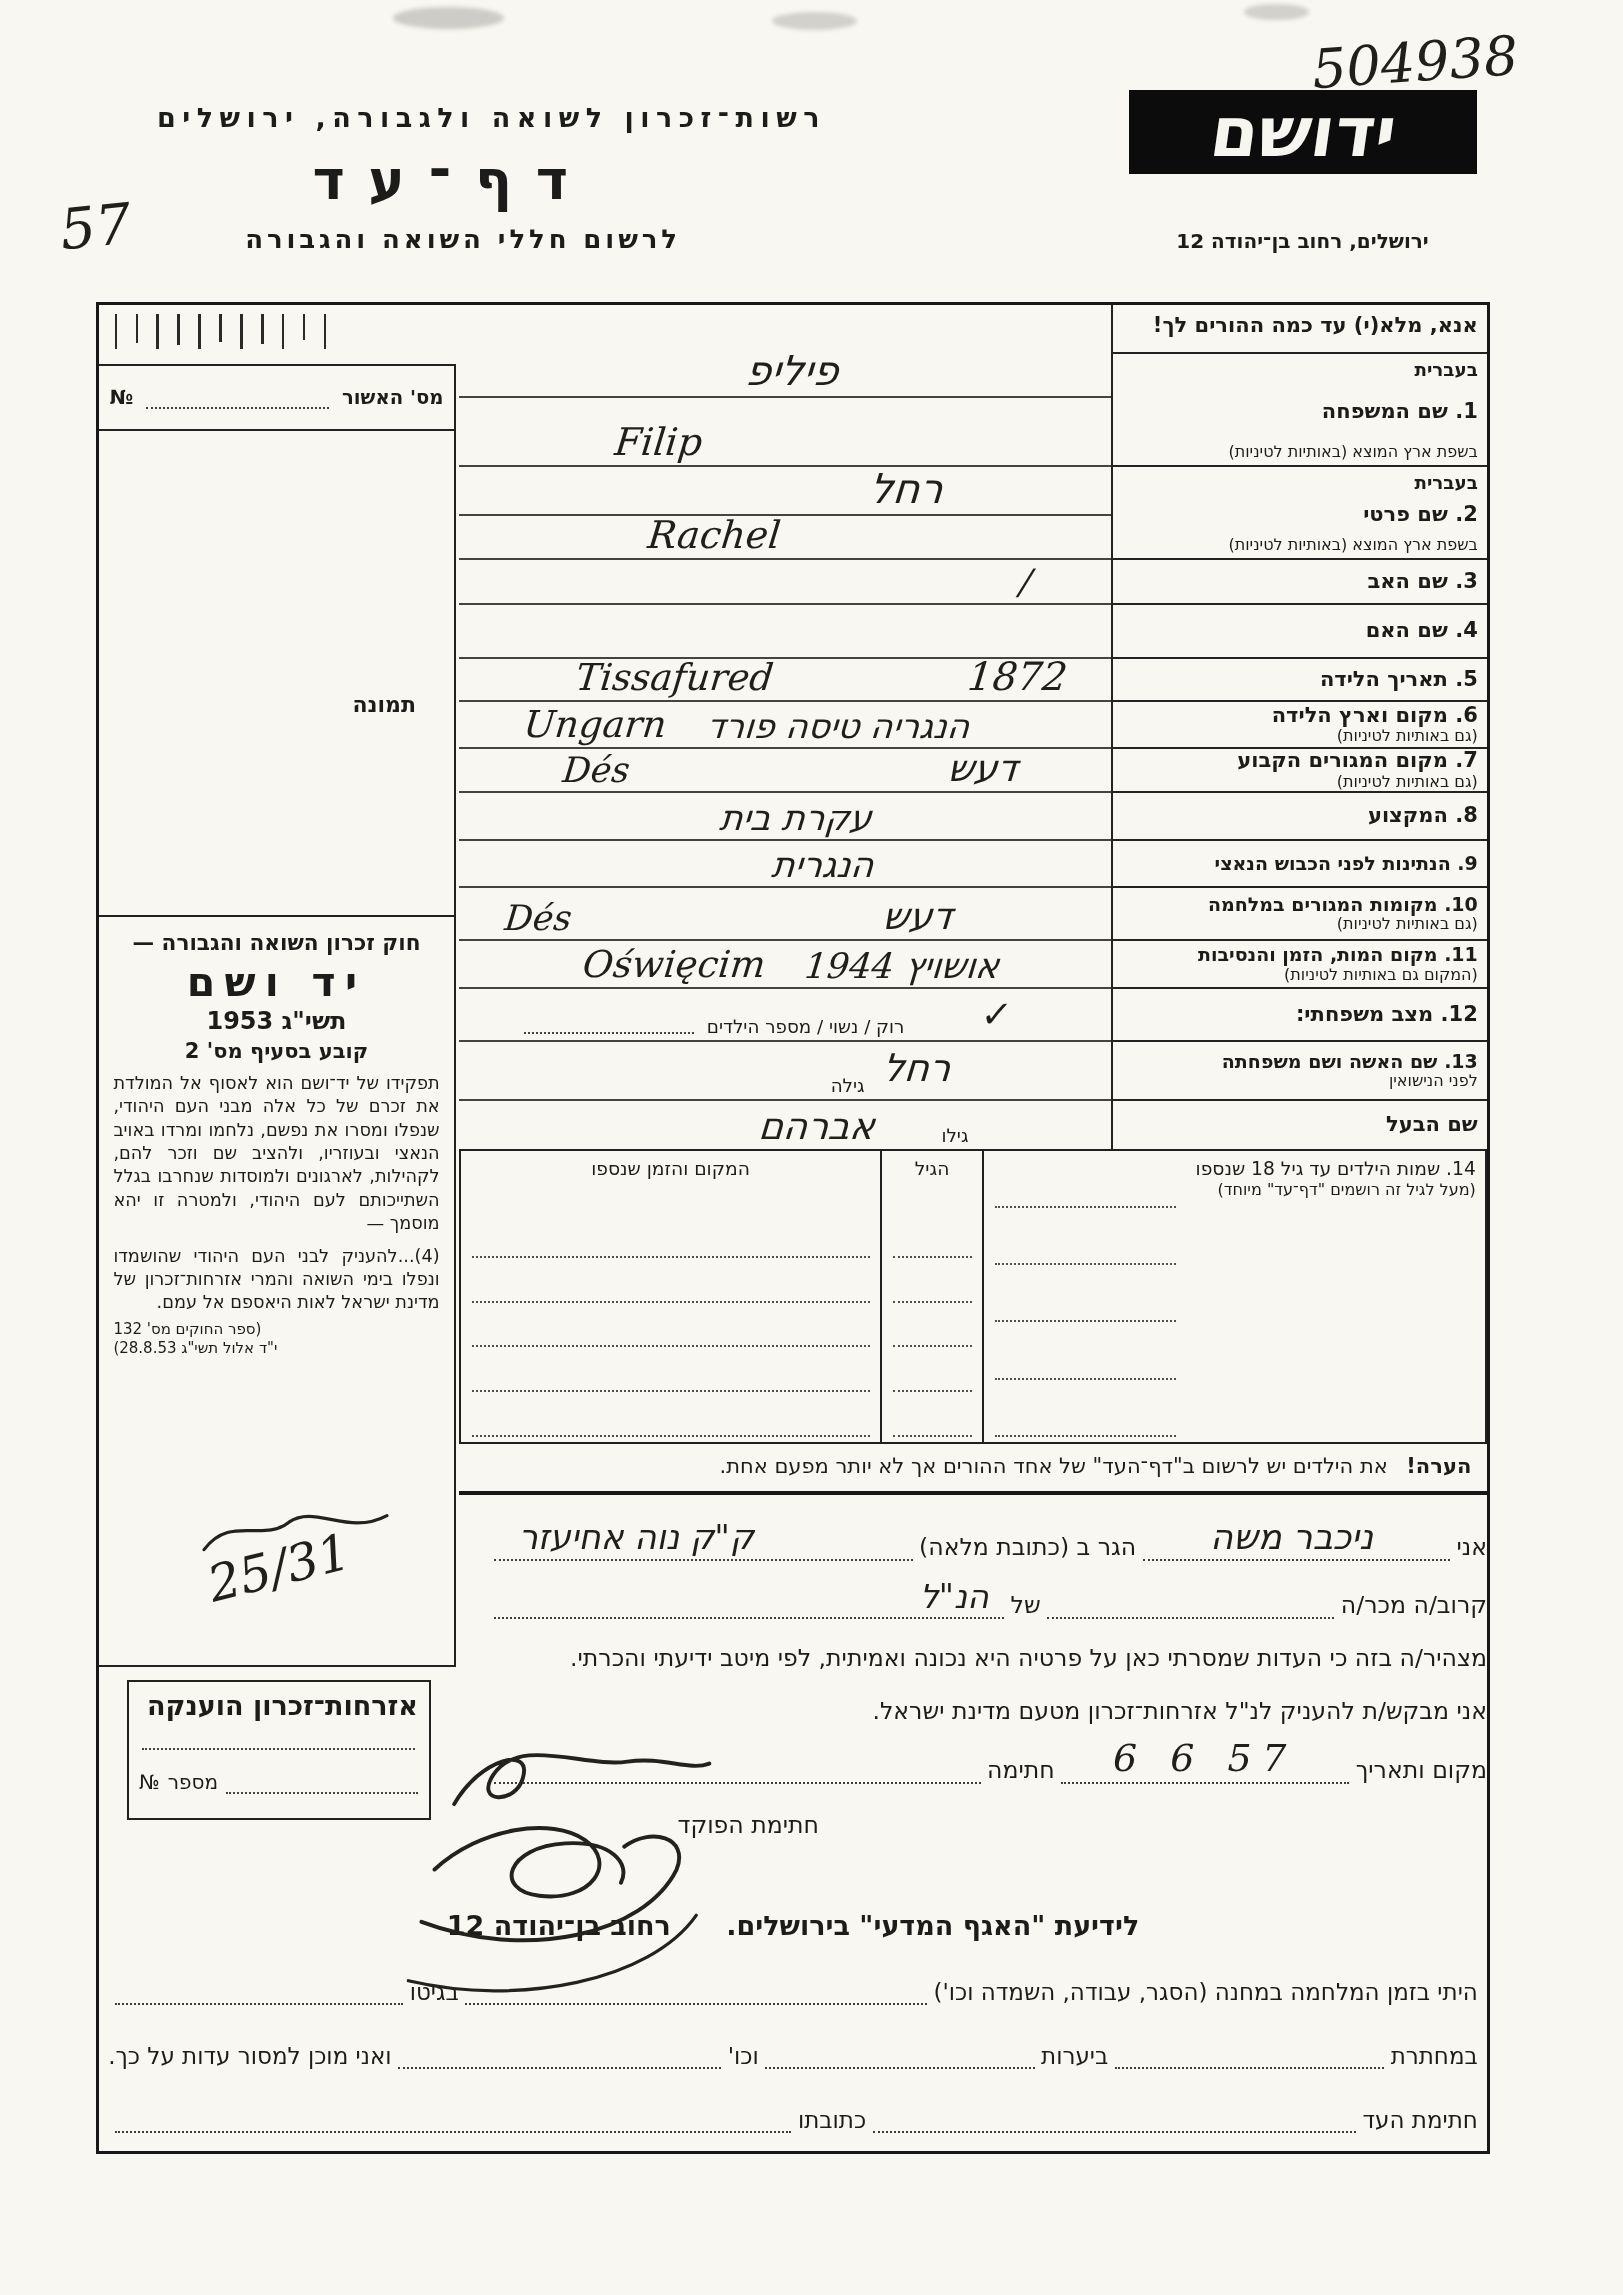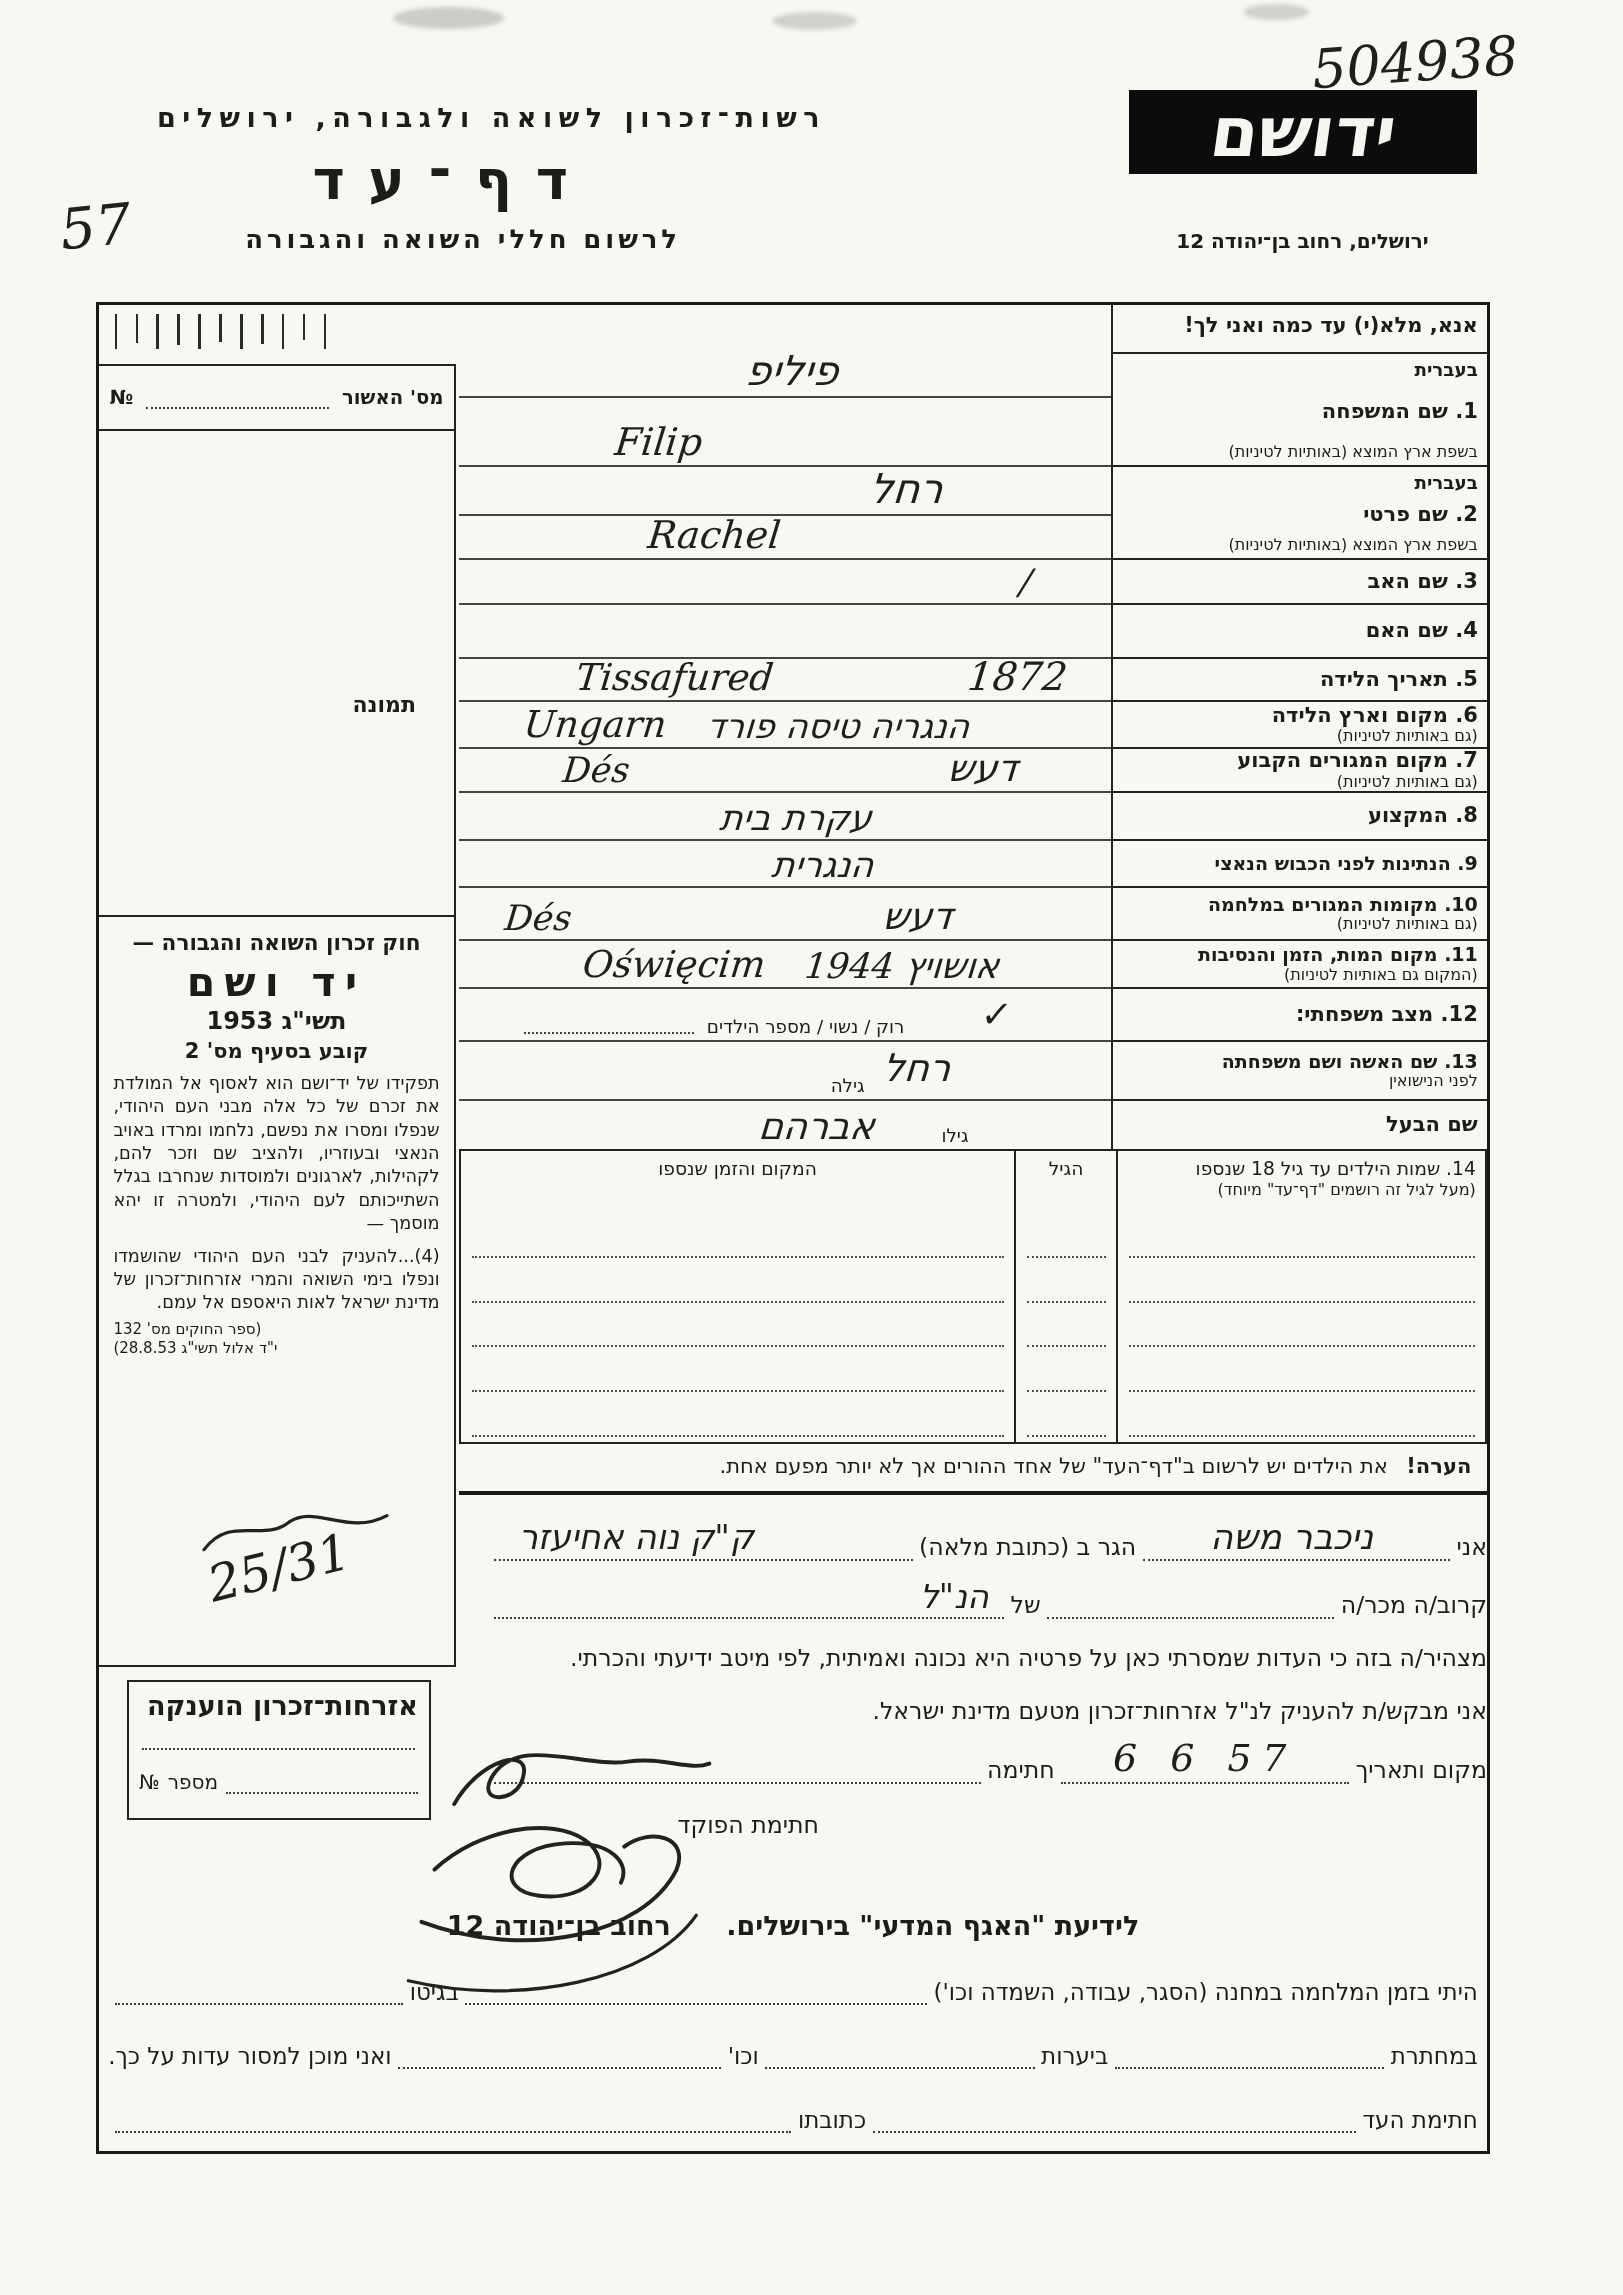--- a/index.html
+++ b/index.html
@@ -37,21 +37,21 @@
 .lab-main{font-size:21px;font-weight:bold;line-height:1.12}
 .lab-top{font-size:18.3px;font-weight:bold}
 .lab-sub{font-size:16px;line-height:1.12}
 .fwrite{flex:1;display:flex;flex-direction:column;position:relative}
 .wline{flex:1;position:relative;border-bottom:2px solid #45443f}
 .noline{border-bottom:none}
 .hwpos{position:absolute;bottom:1.3px;font-size:38px;transform:skewX(-6deg)}
 .printed{position:absolute;bottom:2.6px;font-size:18.3px;white-space:nowrap}
 .optdots{position:absolute;bottom:6.5px;left:10%;width:26%;border-bottom:2.6px dotted #44433e}
 .ctable{position:absolute;right:0;top:844px;width:1028px;height:295px;border:2.6px solid #202020;display:flex}
-.ct-names{width:369px;border-left:2.6px solid #202020;display:flex;flex-direction:column}
+.ct-names{width:503px;border-left:2.6px solid #202020;display:flex;flex-direction:row}
 .ct-age{width:102px;border-left:2.6px solid #202020;display:flex;flex-direction:column}
 .ct-place{flex:1;display:flex;flex-direction:column}
 .ct-head{height:62px;padding:6.5px 9.2px;font-size:18.7px;text-align:center;line-height:1.2}
 .ct-names .ct-head{text-align:right}
 .ct-rows{flex:1;display:flex;flex-direction:column;padding:0 10.5px 5.2px}
 .ct-row{flex:1;border-bottom:2px dotted #504f4a}
 .noterow{position:absolute;right:0;top:1142px;width:1028px;height:48px;border-bottom:4.6px solid #181818;
   font-size:21px;padding:6.5px 15.7px 0}
 .decl{position:absolute;right:0;top:1197px;width:1000px;font-size:23.6px}
 .drow{display:flex;align-items:flex-end;margin-top:27.5px}
@@ -121,21 +121,21 @@
           <div>(ספר החוקים מס' 132</div>
           <div>י"ד אלול תשי"ג 28.8.53)</div>
         </div>
       </div>
     </div>
 
     <div class="fields">
 
       <div class="frow" style="height:49px">
         <div class="flabel instr" style="border-bottom-width:2px">
-          <div class="lab-main">אנא, מלא(י) עד כמה ואני לך!</div>
+          <div class="lab-main">אנא, מלא(י) עד כמה ההורים לך!</div>
         </div>
         <div class="fwrite">
             <div class="wline noline"></div>
           </div>
       </div>
 
       <div class="frow" style="height:113px">
         <div class="flabel tri">
           <div class="lab-top">בעברית</div>
           <div class="lab-main">1. שם המשפחה</div>

